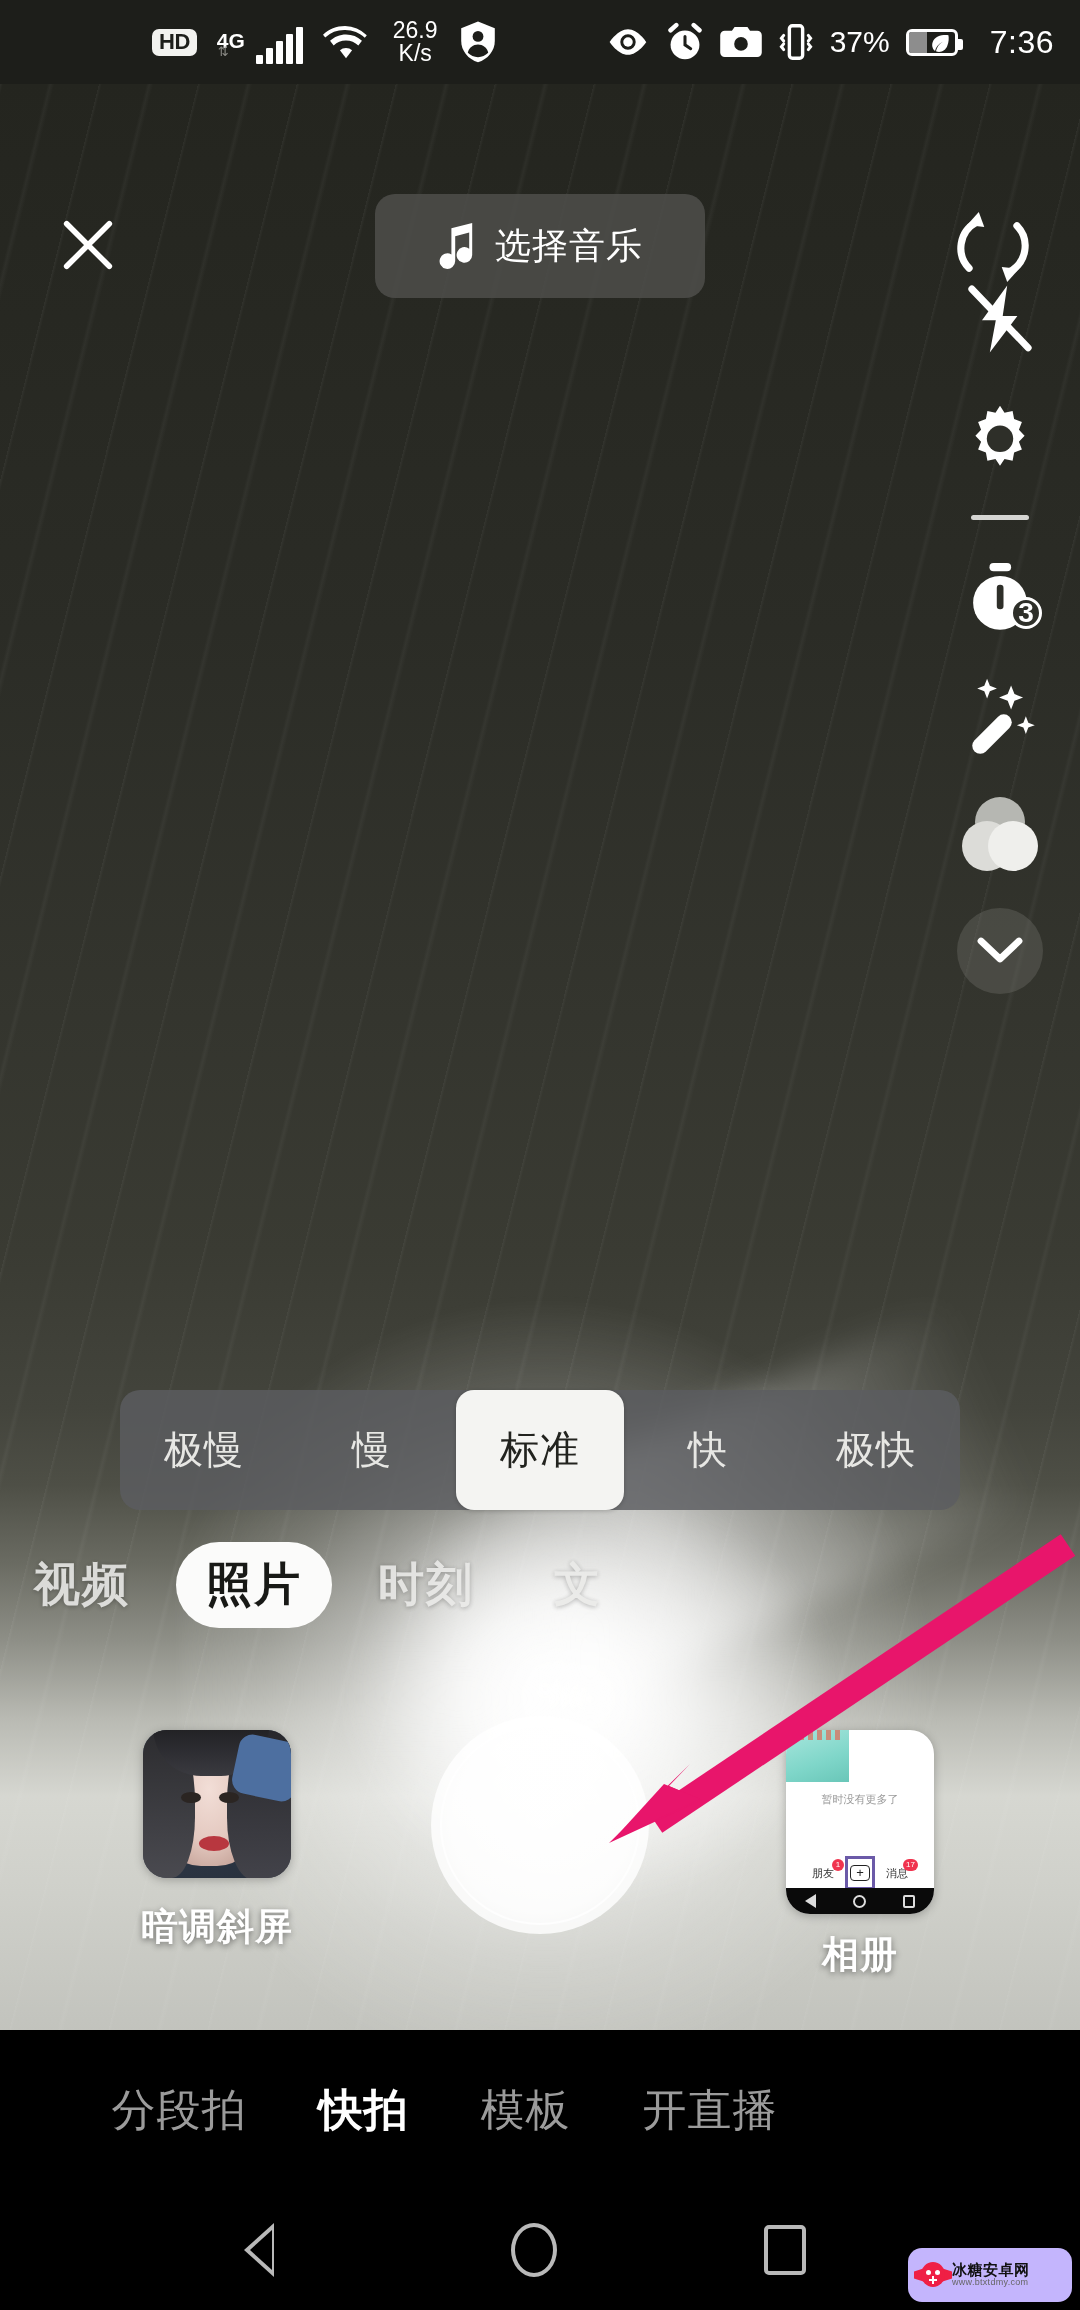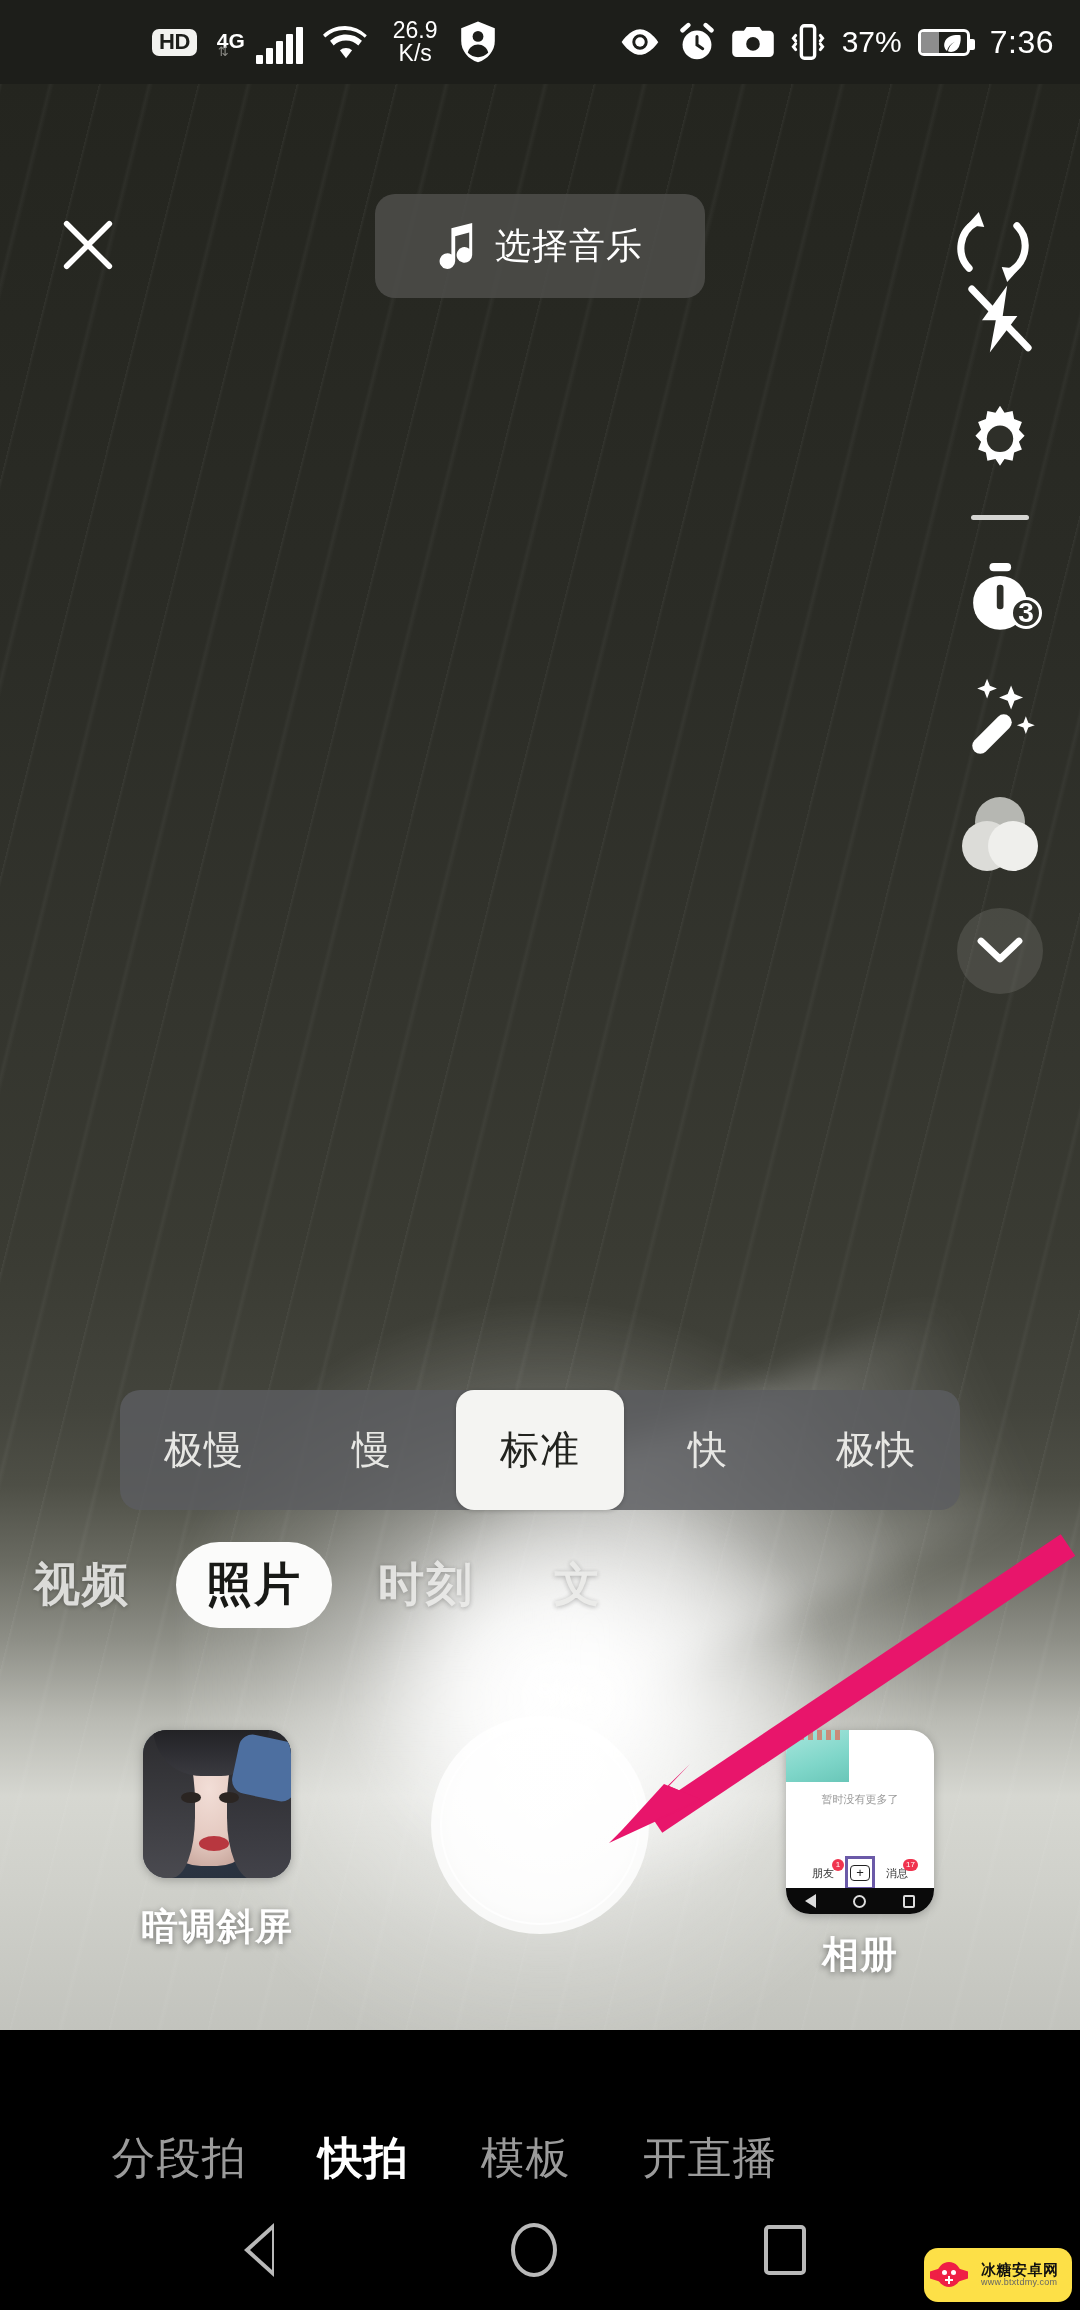--- a/index.html
+++ b/index.html
@@ -32,21 +32,21 @@
   .bars i:nth-child(1){ height:9px; }
   .bars i:nth-child(2){ height:16px; }
   .bars i:nth-child(3){ height:23px; }
   .bars i:nth-child(4){ height:30px; }
   .bars i:nth-child(5){ height:37px; }
 
   .spd{ display:flex; flex-direction:column; align-items:center; line-height:1.02; font-size:23px; margin-left:4px;}
   .spd b{ font-weight:normal; }
 
   .pct{ font-size:30px; letter-spacing:0px; }
-  .clock{ font-size:32px; letter-spacing:0.5px; margin-left:4px; }
+  .clock{ font-size:32px; letter-spacing:0.5px; margin-left:16px; }
 
   .batt{
     position:relative; width:52px; height:27px; border:3px solid #fff; border-radius:6px;
     display:flex; align-items:center;
   }
   .batt:after{ content:""; position:absolute; right:-8px; top:7px; width:5px; height:11px; background:#fff; border-radius:0 2px 2px 0; }
   .batt .fill{ width:18px; height:100%; background:#8d8d8d; border-radius:2px 0 0 2px;}
 
   
   .viewport{
@@ -248,21 +248,21 @@
     margin-top:16px; color:#fff; font-size:37px; font-weight:bold; letter-spacing:1px;
     text-shadow:0 2px 6px rgba(0,0,0,.45); white-space:nowrap;
   }
 
   
   .arrow{ position:absolute; left:0; top:0; width:1080px; height:2310px; pointer-events:none; }
 
   
   .bottomnav{
     position:absolute; left:0; top:2030px; width:889px; height:160px; background:#000;
-    display:flex; align-items:center; justify-content:center; gap:0;margin-top:48px;
+    display:flex; align-items:center; justify-content:center; gap:0;
   }
   .nav-item{
     padding:0 36px; font-size:44px; color:#9b9b9b; cursor:pointer; letter-spacing:1px;
   }
   .nav-item.active{ color:#fff; font-weight:bold; }
 
   
   .sysnav{
     position:absolute; left:0; top:2190px; width:1080px; height:120px; background:#000;
     display:flex; align-items:center; justify-content:space-around; padding:0 170px;
@@ -271,22 +271,22 @@
     border-right:30px solid transparent; position:relative; }
   .sys-back:after{ content:""; position:absolute; left:-30px; top:-27px; width:0; height:0;
     border-top:27px solid transparent; border-bottom:27px solid transparent; border-right:30px solid #b9b9b9; }
   .sys-back:before{ content:""; position:absolute; left:-24px; top:-20px; width:0; height:0;
     border-top:20px solid transparent; border-bottom:20px solid transparent; border-right:22px solid #000; z-index:2; }
   .sys-home{ width:46px; height:54px; border:4px solid #b9b9b9; border-radius:50%; }
   .sys-rec{ width:42px; height:50px; border:4px solid #b9b9b9; border-radius:5px; }
 
   
   .watermark{
-    position:absolute; right:8px; bottom:8px; width:148px; height:54px;
-    background:#fde047; border-radius:14px; display:flex; align-items:center; gap:13px;
+    position:absolute; right:8px; bottom:8px; width:164px; height:54px;
+    background:#c4b5fd; border-radius:14px; display:flex; align-items:center; gap:0;
     padding:4px 6px;
   }
   .wm-logo{ width:38px; height:30px; position:relative; flex:none; }
   .wm-logo .body{ position:absolute; left:7px; top:2px; width:24px; height:25px; border-radius:50%; background:#ef1f45; }
   .wm-logo .earL{ position:absolute; left:0; top:8px; width:11px; height:14px; background:#ef1f45;
     clip-path:polygon(100% 0,100% 100%,0 75%,0 25%); }
   .wm-logo .earR{ position:absolute; right:0; top:8px; width:11px; height:14px; background:#ef1f45;
     clip-path:polygon(0 0,0 100%,100% 75%,100% 25%); }
   .wm-logo .eL,.wm-logo .eR{ position:absolute; top:10px; width:5px; height:5px; border-radius:50%; background:#fff; }
   .wm-logo .eL{ left:12px; } .wm-logo .eR{ left:21px; }

